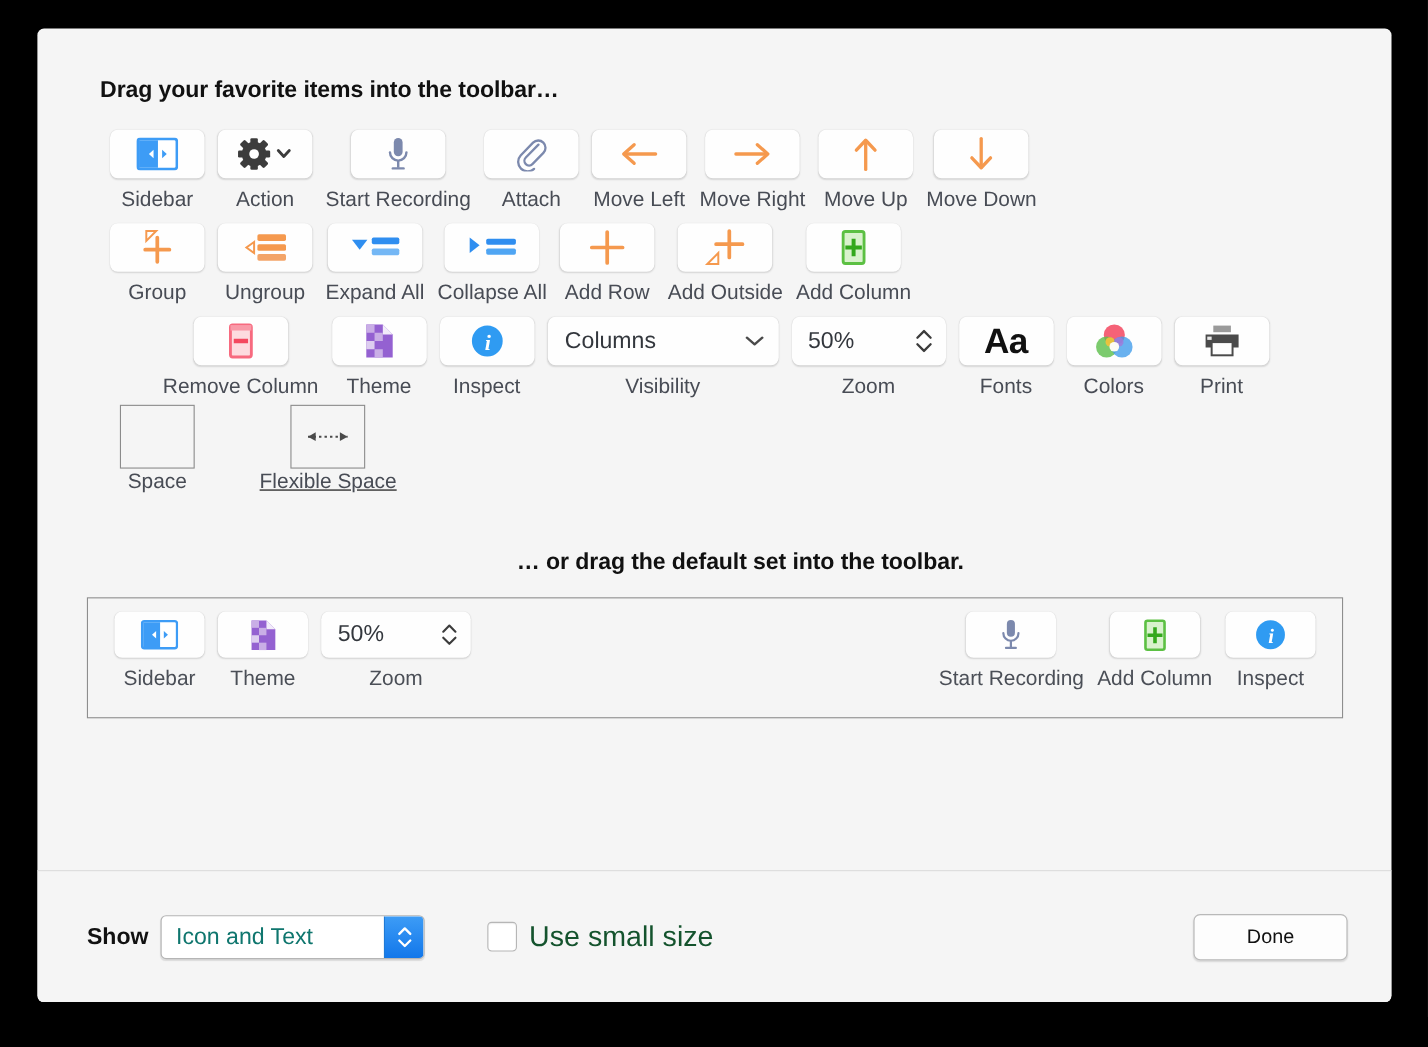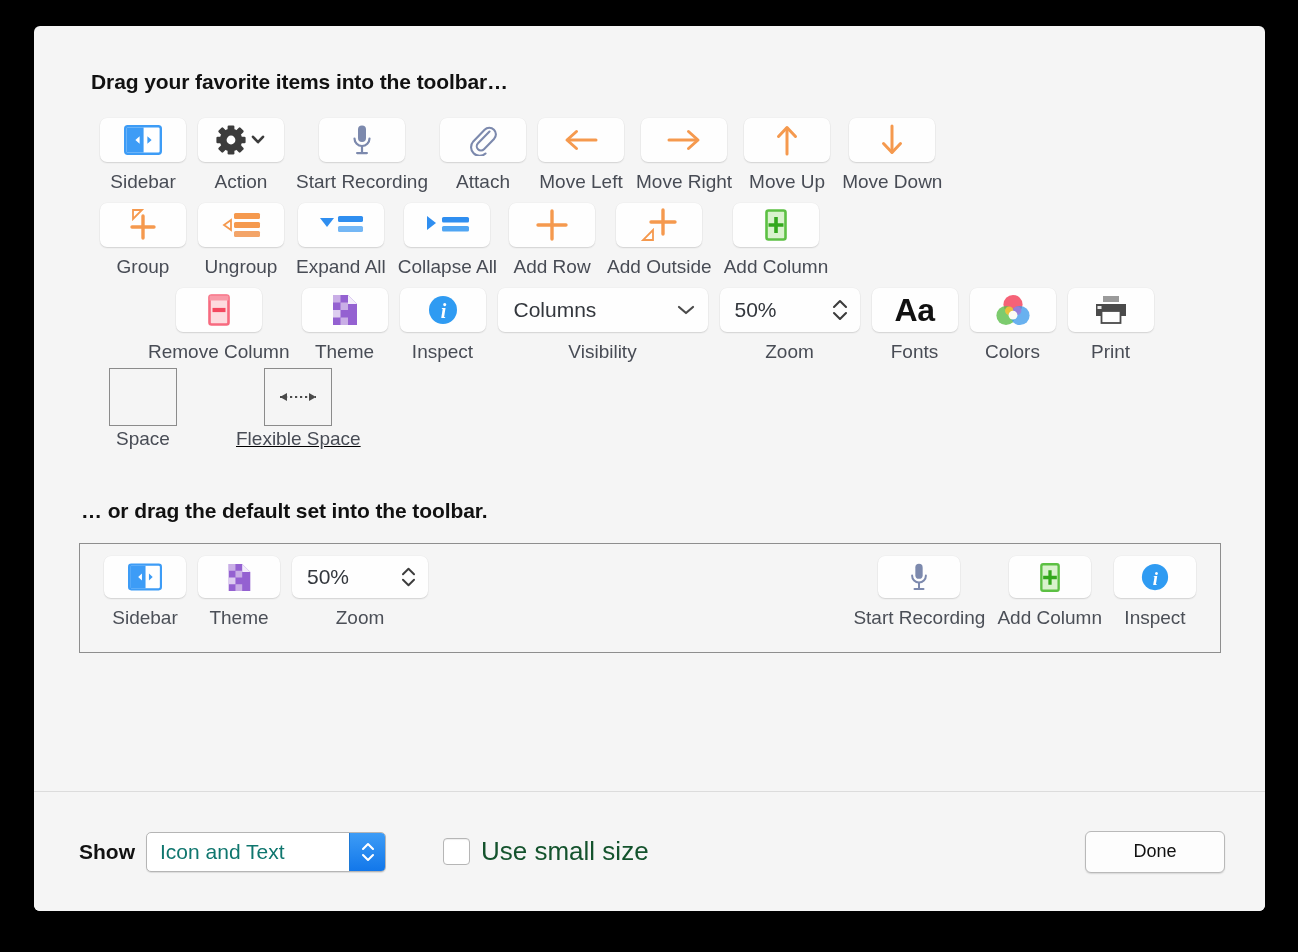--- a/index.html
+++ b/index.html
@@ -26,21 +26,21 @@
   }
 
   
   .heading {
     font-size: 21px;
     font-weight: bold;
     color: #111;
     letter-spacing: -0.1px;
   }
   #palette-heading { margin: 44px 0 0 57px; }
-  #default-heading { margin: 45px 0 0 47px; }
+  #default-heading { margin: 45px 0 0 47px; text-align: center; }
 
   
   #palette {
     margin: 24px 0 0 60px;
     width: 1120px;
   }
   .palette-row {
     display: flex;
     align-items: flex-start;
   }

